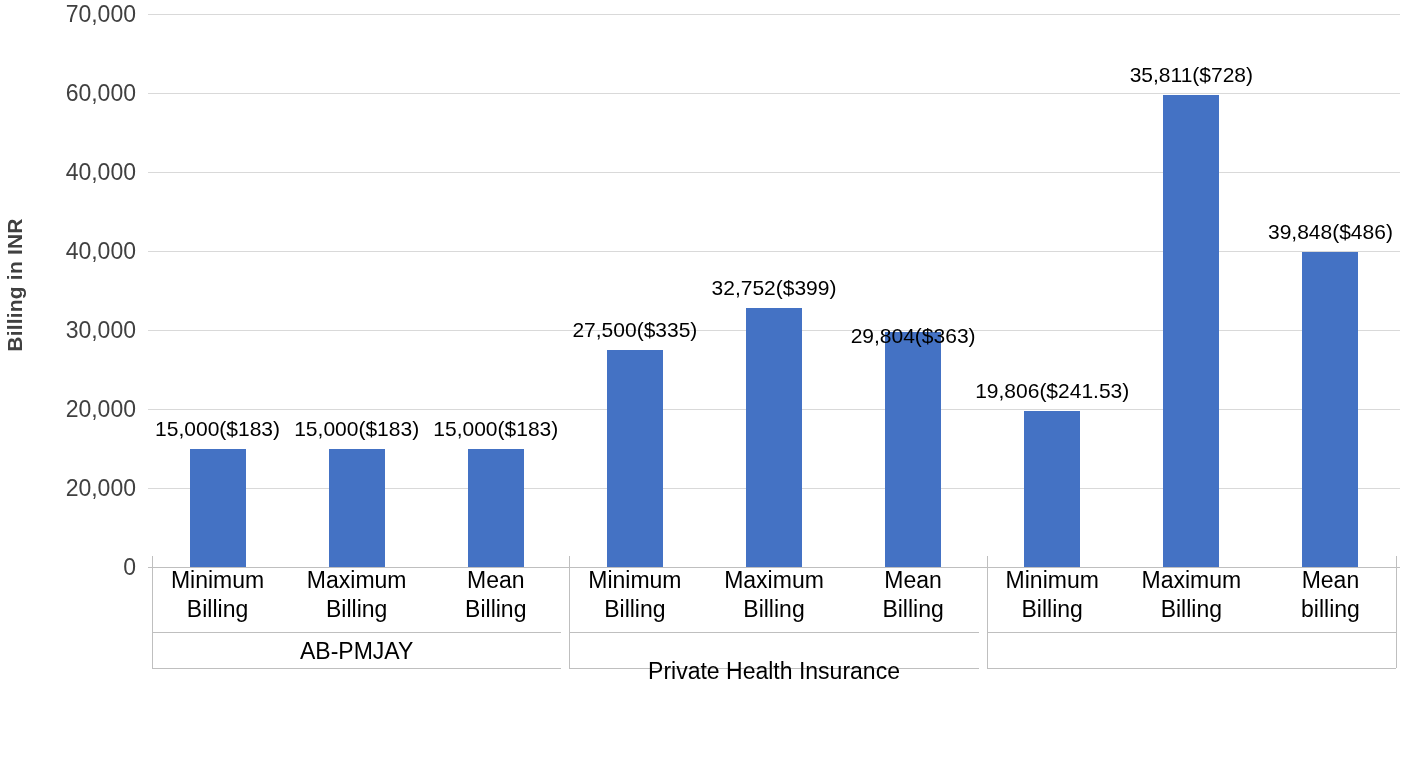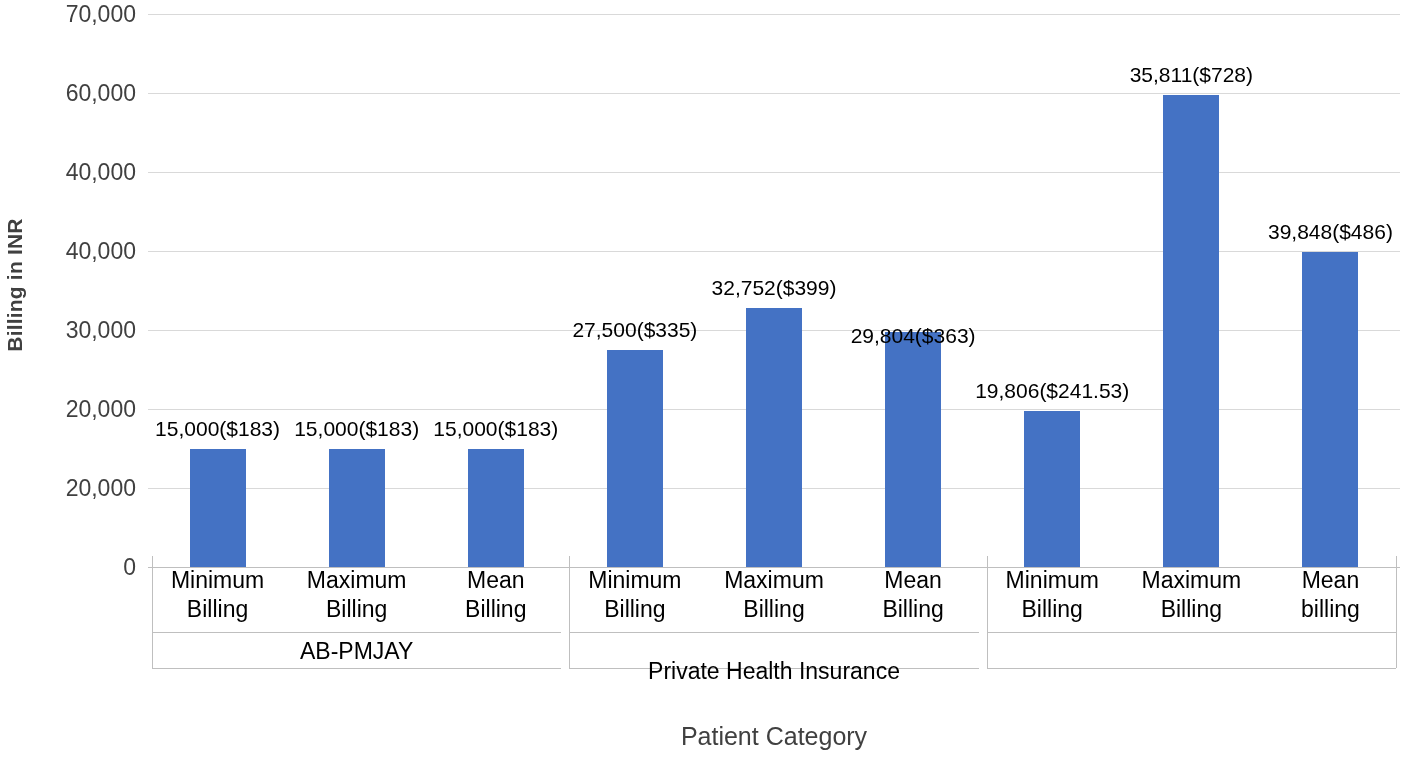--- a/index.html
+++ b/index.html
@@ -227,15 +227,14 @@
       <div class="group-sep" style="left: 421.333px; top: 0px; height: 112px;"></div>
       <div class="group-underline" style="left: 421.333px; width: 409.333px; top: 76px;"></div>
       <div class="group-underline" style="left: 421.333px; width: 409.333px; top: 112px;"></div>
       <div class="group-label" style="left: 626px; top: 82px; margin-top: 20px;">Private Health Insurance</div>
       <div class="group-sep" style="left: 838.667px; top: 0px; height: 112px;"></div>
       <div class="group-sep" style="left: 1248px; top: 0px; height: 112px;"></div>
       <div class="group-underline" style="left: 838.667px; width: 409.333px; top: 76px;"></div>
       <div class="group-underline" style="left: 838.667px; width: 409.333px; top: 112px;"></div>
     </div>
 
-  <div class="x-axis-title">Patient Category</div>
 
 </div>
 
 </body></html>

